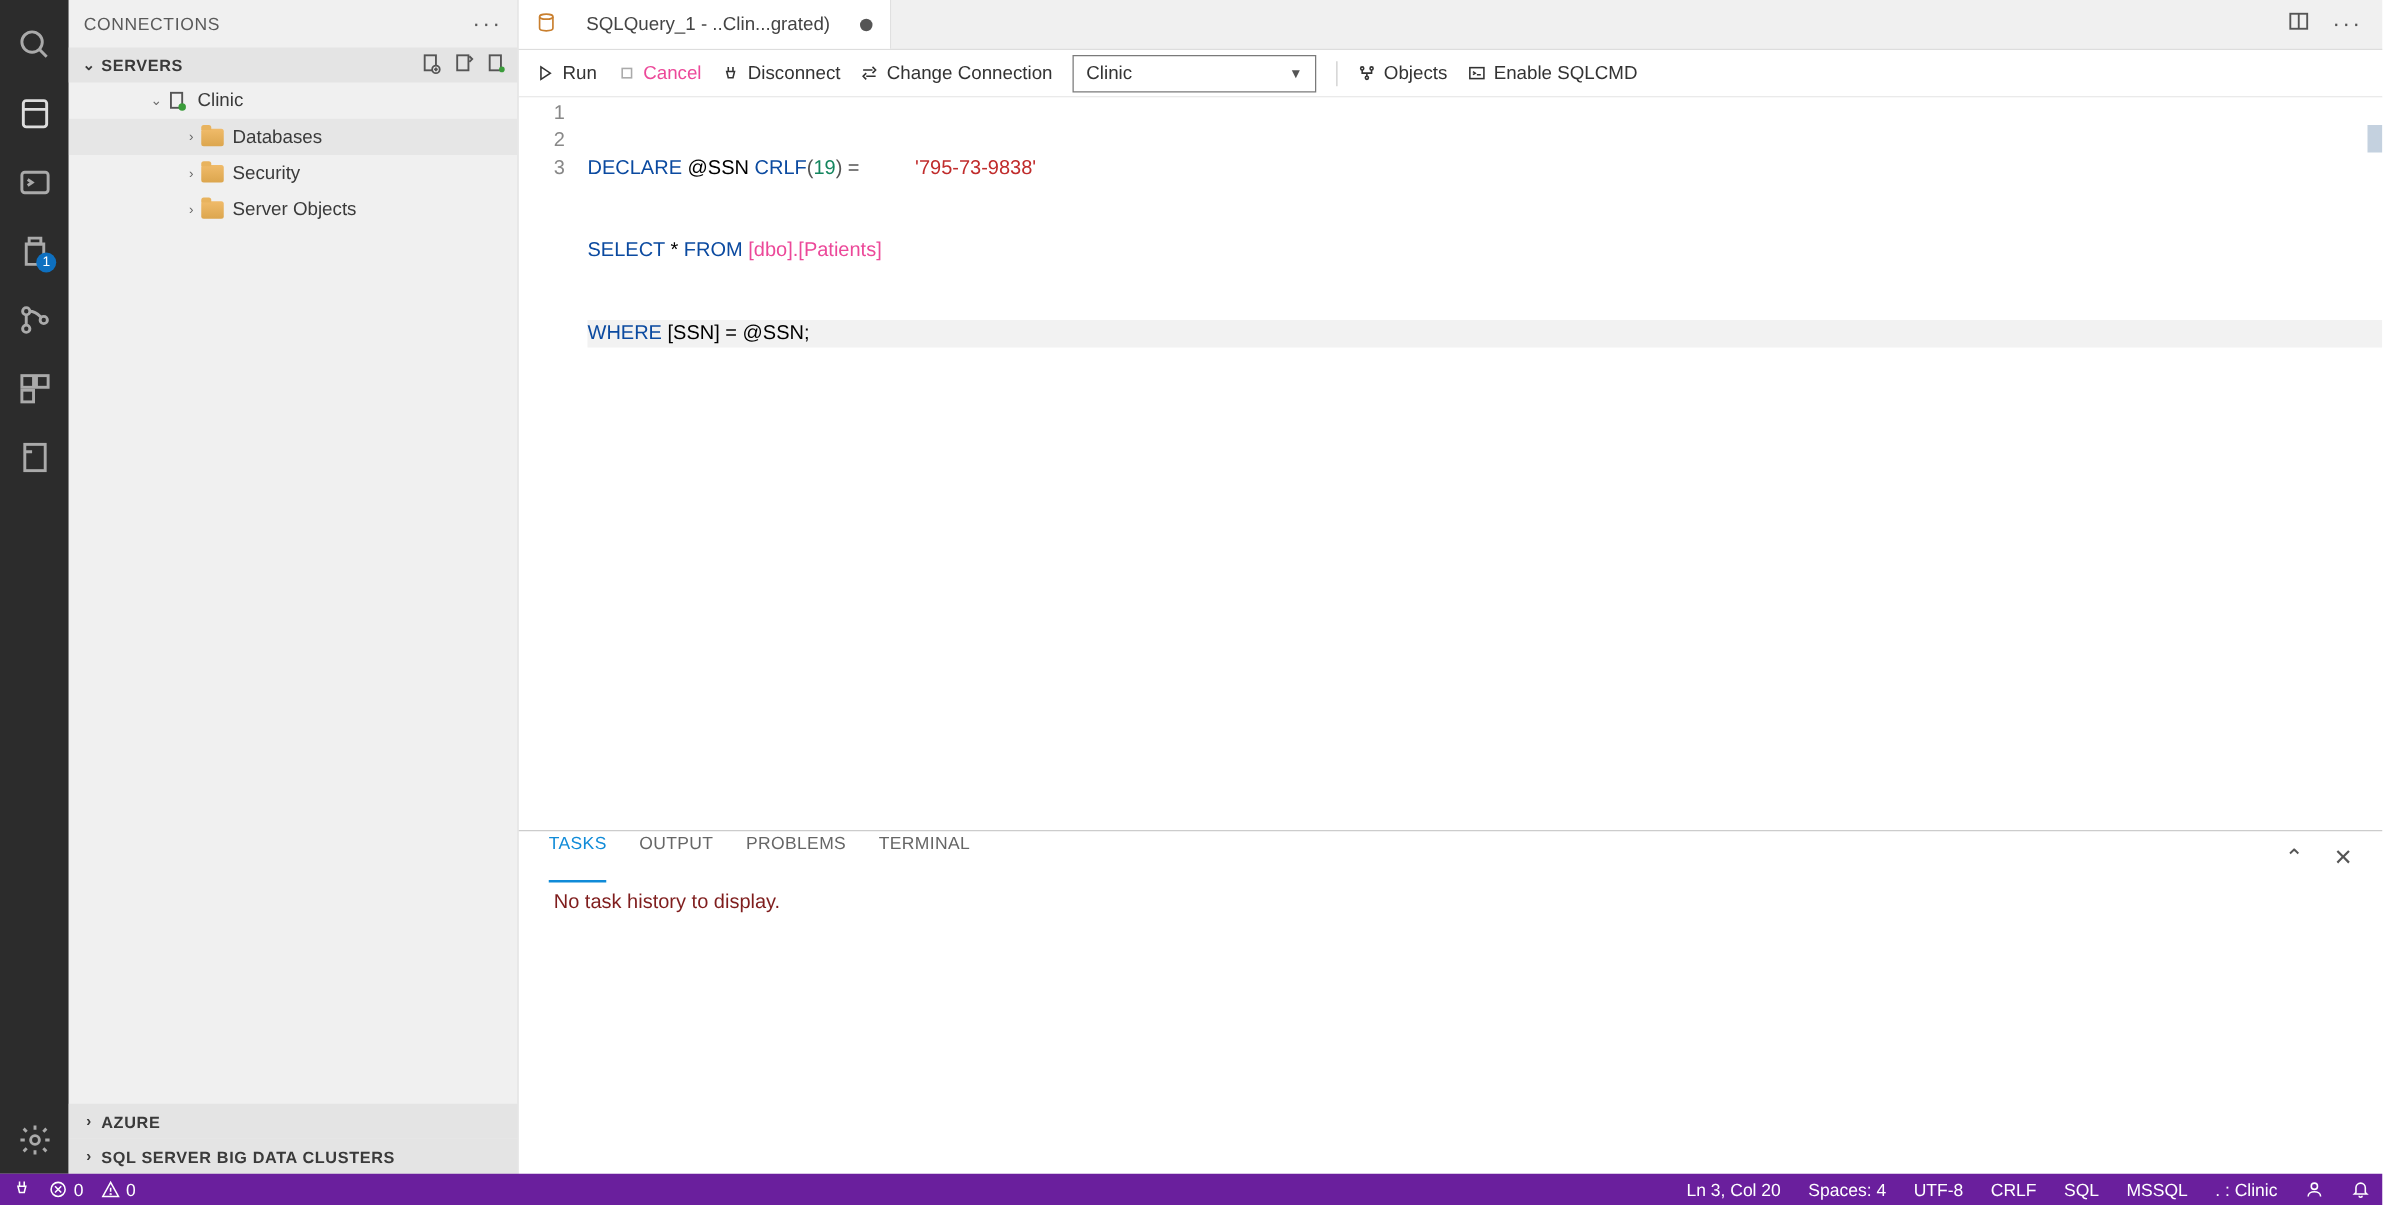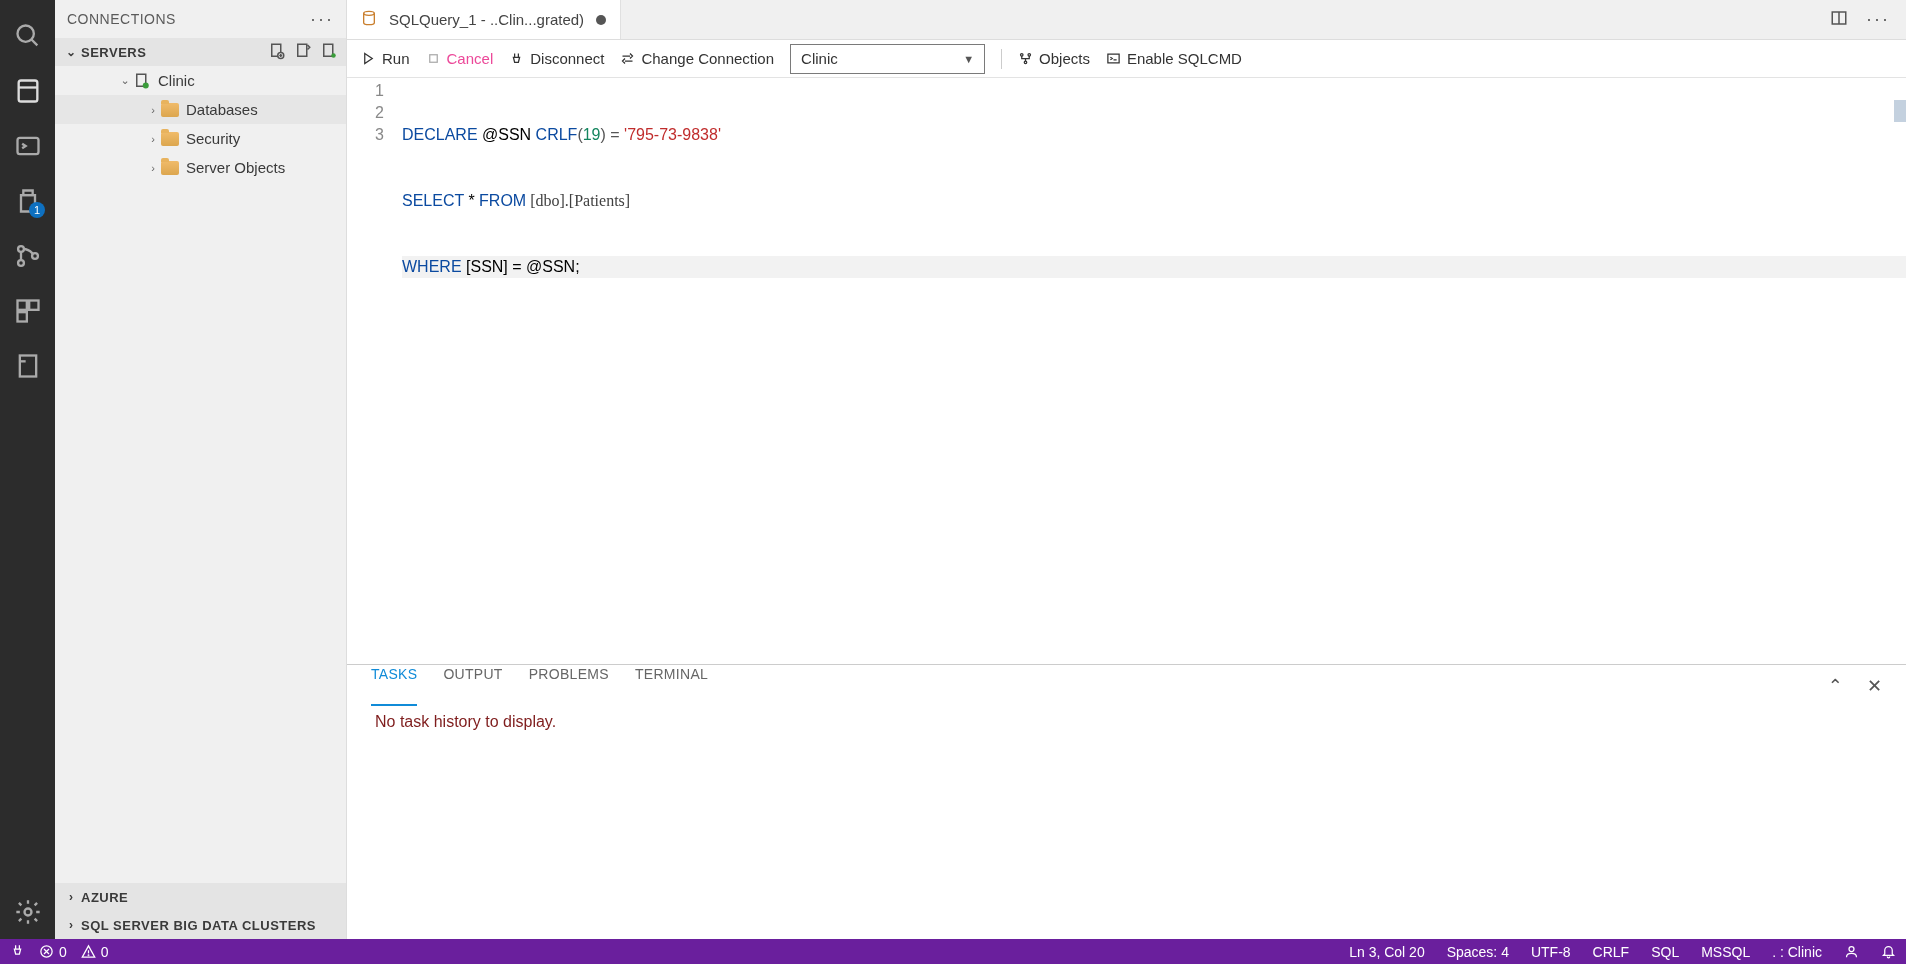--- a/index.html
+++ b/index.html
@@ -4,60 +4,60 @@
 <style>
 * { margin: 0; padding: 0; box-sizing: border-box; font-family: "Segoe UI", Arial, sans-serif; }
 body { width: 1906px; height: 964px; overflow: hidden; background: #fff; display: flex; flex-direction: column; }
 .main-area { display: flex; flex: 1; min-height: 0; }
 .activity-bar { width: 55px; background: #2c2c2c; display: flex; flex-direction: column; align-items: center; padding-top: 8px; }
 .activity-bar .ab-item { width: 55px; height: 55px; display: flex; align-items: center; justify-content: center; position: relative; cursor: pointer; }
 .activity-bar .ab-spacer { flex: 1; }
 .activity-bar svg { width: 28px; height: 28px; }
 .badge { position: absolute; bottom: 10px; right: 10px; background: #0e70c0; color: #fff; border-radius: 50%; font-size: 11px; min-width: 16px; height: 16px; display: flex; align-items: center; justify-content: center; }
 
-.sidebar { width: 292px; background: #f0f0f0; display: flex; flex-direction: column; border-right: 1px solid #ddd; }
+.sidebar { width: 360px; background: #f0f0f0; display: flex; flex-direction: column; border-right: 1px solid #ddd; }
 .sb-title-row { display: flex; align-items: center; height: 38px; padding: 0 12px; color: #5a5a5a; font-size: 14px; letter-spacing: 0.5px; }
 .sb-title-row .dots { margin-left: auto; font-size: 18px; cursor: pointer; letter-spacing: 2px; }
 .sb-section-header { display: flex; align-items: center; height: 28px; padding: 0 8px; background: #e4e4e4; font-size: 13px; font-weight: 700; color: #3a3a3a; cursor: pointer; }
 .sb-section-header .chev { width: 16px; text-align: center; font-size: 12px; }
 .sb-section-header .label { margin-left: 2px; letter-spacing: 0.5px; }
 .sb-section-header .hdr-actions { margin-left: auto; display: flex; gap: 8px; }
 .sb-section-header .hdr-actions svg { width: 18px; height: 18px; }
 .tree { flex: 1; overflow: auto; }
 .tree-item { display: flex; align-items: center; height: 29px; font-size: 15px; color: #3a3a3a; cursor: pointer; padding-left: 8px; }
 .tree-item.selected { background: #e6e6e6; }
 .tree-item .chev { width: 16px; text-align: center; font-size: 11px; color: #666; }
 .tree-item .icon { width: 18px; height: 18px; margin-right: 7px; display: flex; align-items: center; justify-content: center; }
 .indent1 { padding-left: 62px; }
 .indent2 { padding-left: 90px; }
 .folder-icon { width: 18px; height: 14px; background: linear-gradient(#f0bb6a,#dca64e); border-radius: 2px; position: relative; }
 .folder-icon::before { content: ""; position: absolute; top: -3px; left: 0; width: 8px; height: 4px; background: #e8b35e; border-radius: 2px 2px 0 0; }
 
 .editor-col { flex: 1; display: flex; flex-direction: column; min-width: 0; }
 .tab-bar { height: 40px; background: #f0f0f0; display: flex; align-items: stretch; border-bottom: 1px solid #ddd; }
-.tab { display: flex; align-items: center; padding: 0 14px; gap: 12px; background: #fff; border-right: 1px solid #e0e0e0; font-size: 15px; color: #444; cursor: pointer; }
+.tab { display: flex; align-items: center; padding: 0 14px; gap: 24px; background: #fff; border-right: 1px solid #e0e0e0; font-size: 15px; color: #444; cursor: pointer; }
 .tab .dot { width: 10px; height: 10px; background: #555; border-radius: 50%; }
 .tab-actions { margin-left: auto; display: flex; align-items: center; gap: 18px; padding: 0 16px; }
 .tab-actions svg { width: 18px; height: 18px; }
 
 .query-toolbar { height: 38px; display: flex; align-items: center; padding: 0 14px; gap: 16px; border-bottom: 1px solid #e3e3e3; font-size: 15px; color: #333; background: #fff; }
 .tb-btn { display: flex; align-items: center; gap: 6px; cursor: pointer; }
 .tb-btn.disabled { color: #ec4899; }
 .tb-btn svg { width: 15px; height: 15px; }
 .tb-sep { width: 1px; height: 20px; background: #ccc; }
 .conn-select { border: 1px solid #7a7a7a; height: 30px; width: 195px; padding: 0 10px; display: flex; align-items: center; justify-content: space-between; font-size: 15px; cursor: pointer; }
 .conn-select .arrow { font-size: 11px; color: #555; }
 
 .editor-body { flex: 1; display: flex; background: #fff; font-family: Consolas, "Courier New", monospace; font-size: 16px; overflow: hidden; position: relative; }
 .gutter { width: 55px; text-align: right; color: #888; padding: 2px 18px 0 0; line-height: 22px; user-select: none; }
 .code { flex: 1; padding-top: 2px; line-height: 22px; white-space: pre; }
 .kw { color: #0b4aa0; }
-.fn { color: #404040; font-family: Liberation Serif, serif; }
+.fn { color: #ec4899; }
 .num { color: #13855e; }
-.str { color: #c02c2c; }
+.str { color: #c02c2c; margin-left: 40px; }
 .op { color: #555; }
 .code-line.hl { background: #f2f2f2; }
 .minimap { position: absolute; right: 0; top: 22px; width: 12px; height: 22px; background: #8aa3bf; opacity: .5; }
 
 .panel { height: 275px; border-top: 1px solid #ccc; background: #fff; display: flex; flex-direction: column; }
 .panel-tabs { height: 42px; display: flex; align-items: center; padding: 0 24px; gap: 26px; font-size: 14px; color: #666; }
 .panel-tab { cursor: pointer; padding-bottom: 22px; border-bottom: 2px solid transparent; letter-spacing: 0.3px; }
 .panel-tab.active { color: #108bd8; border-bottom-color: #108bd8; }
 .panel-actions { margin-left: auto; display: flex; gap: 24px; font-size: 18px; color: #555; }
 .panel-body { flex: 1; padding: 6px 28px; font-size: 16px; color: #7f1d1d; }

